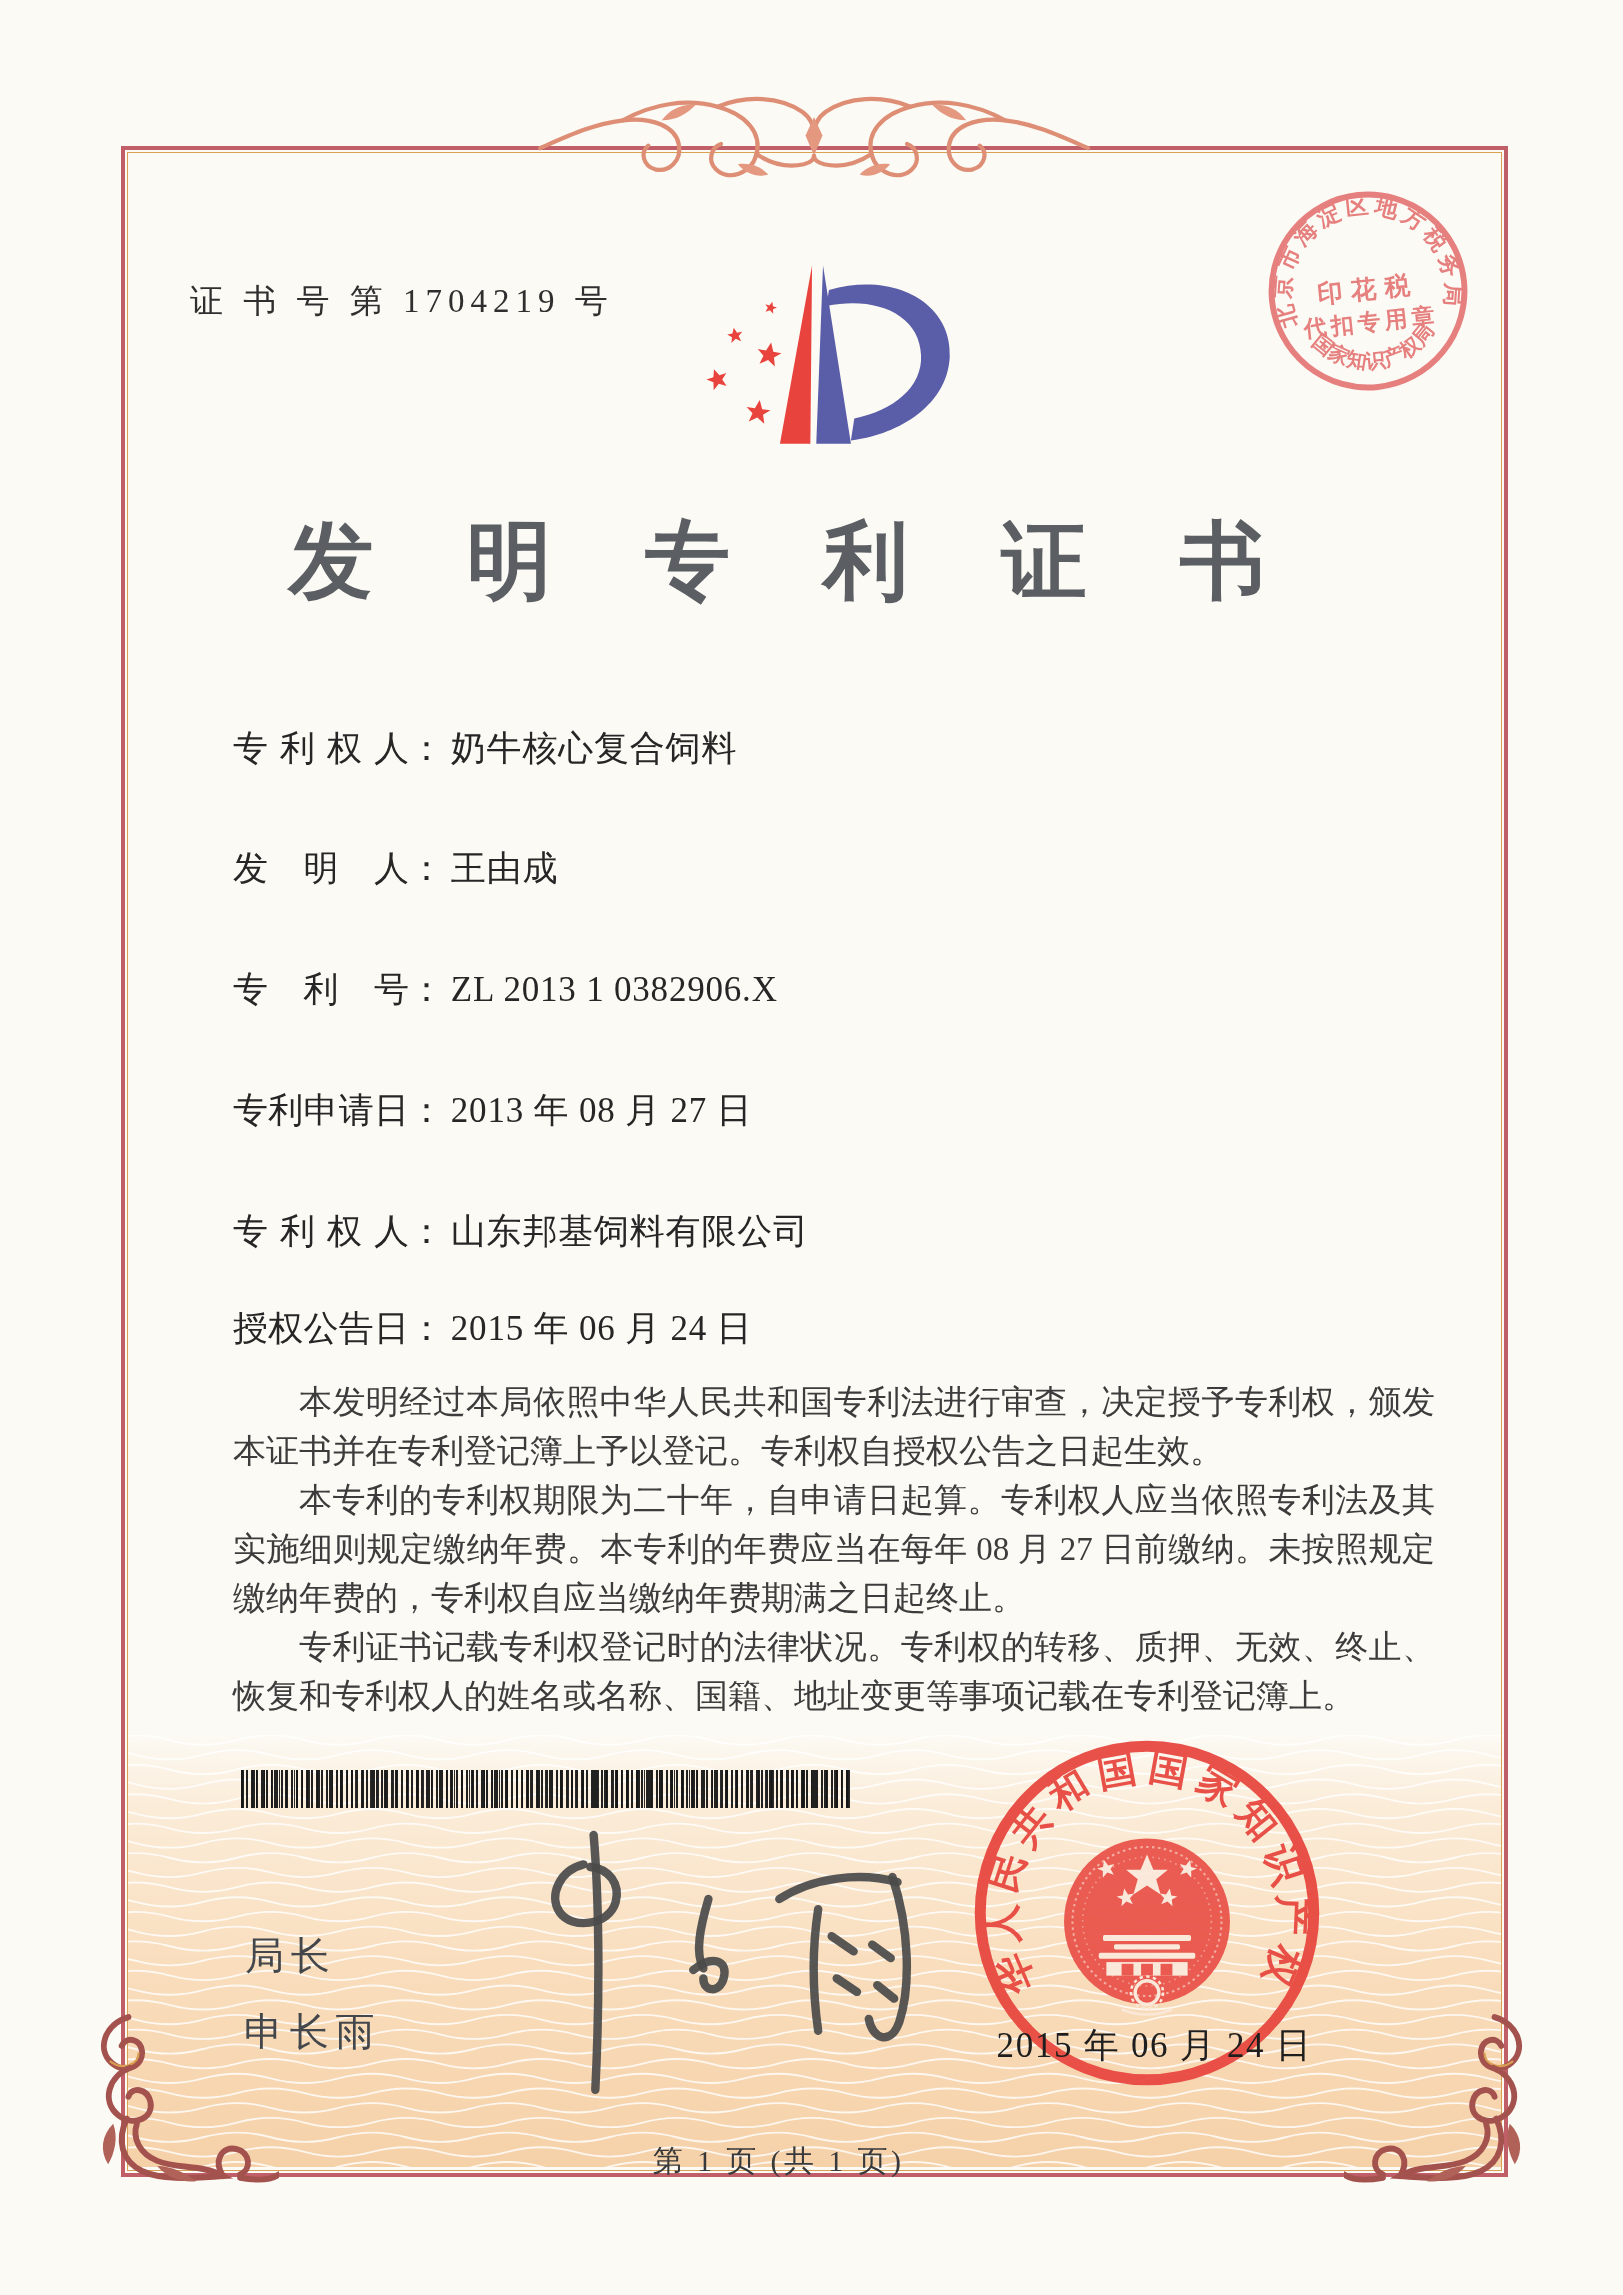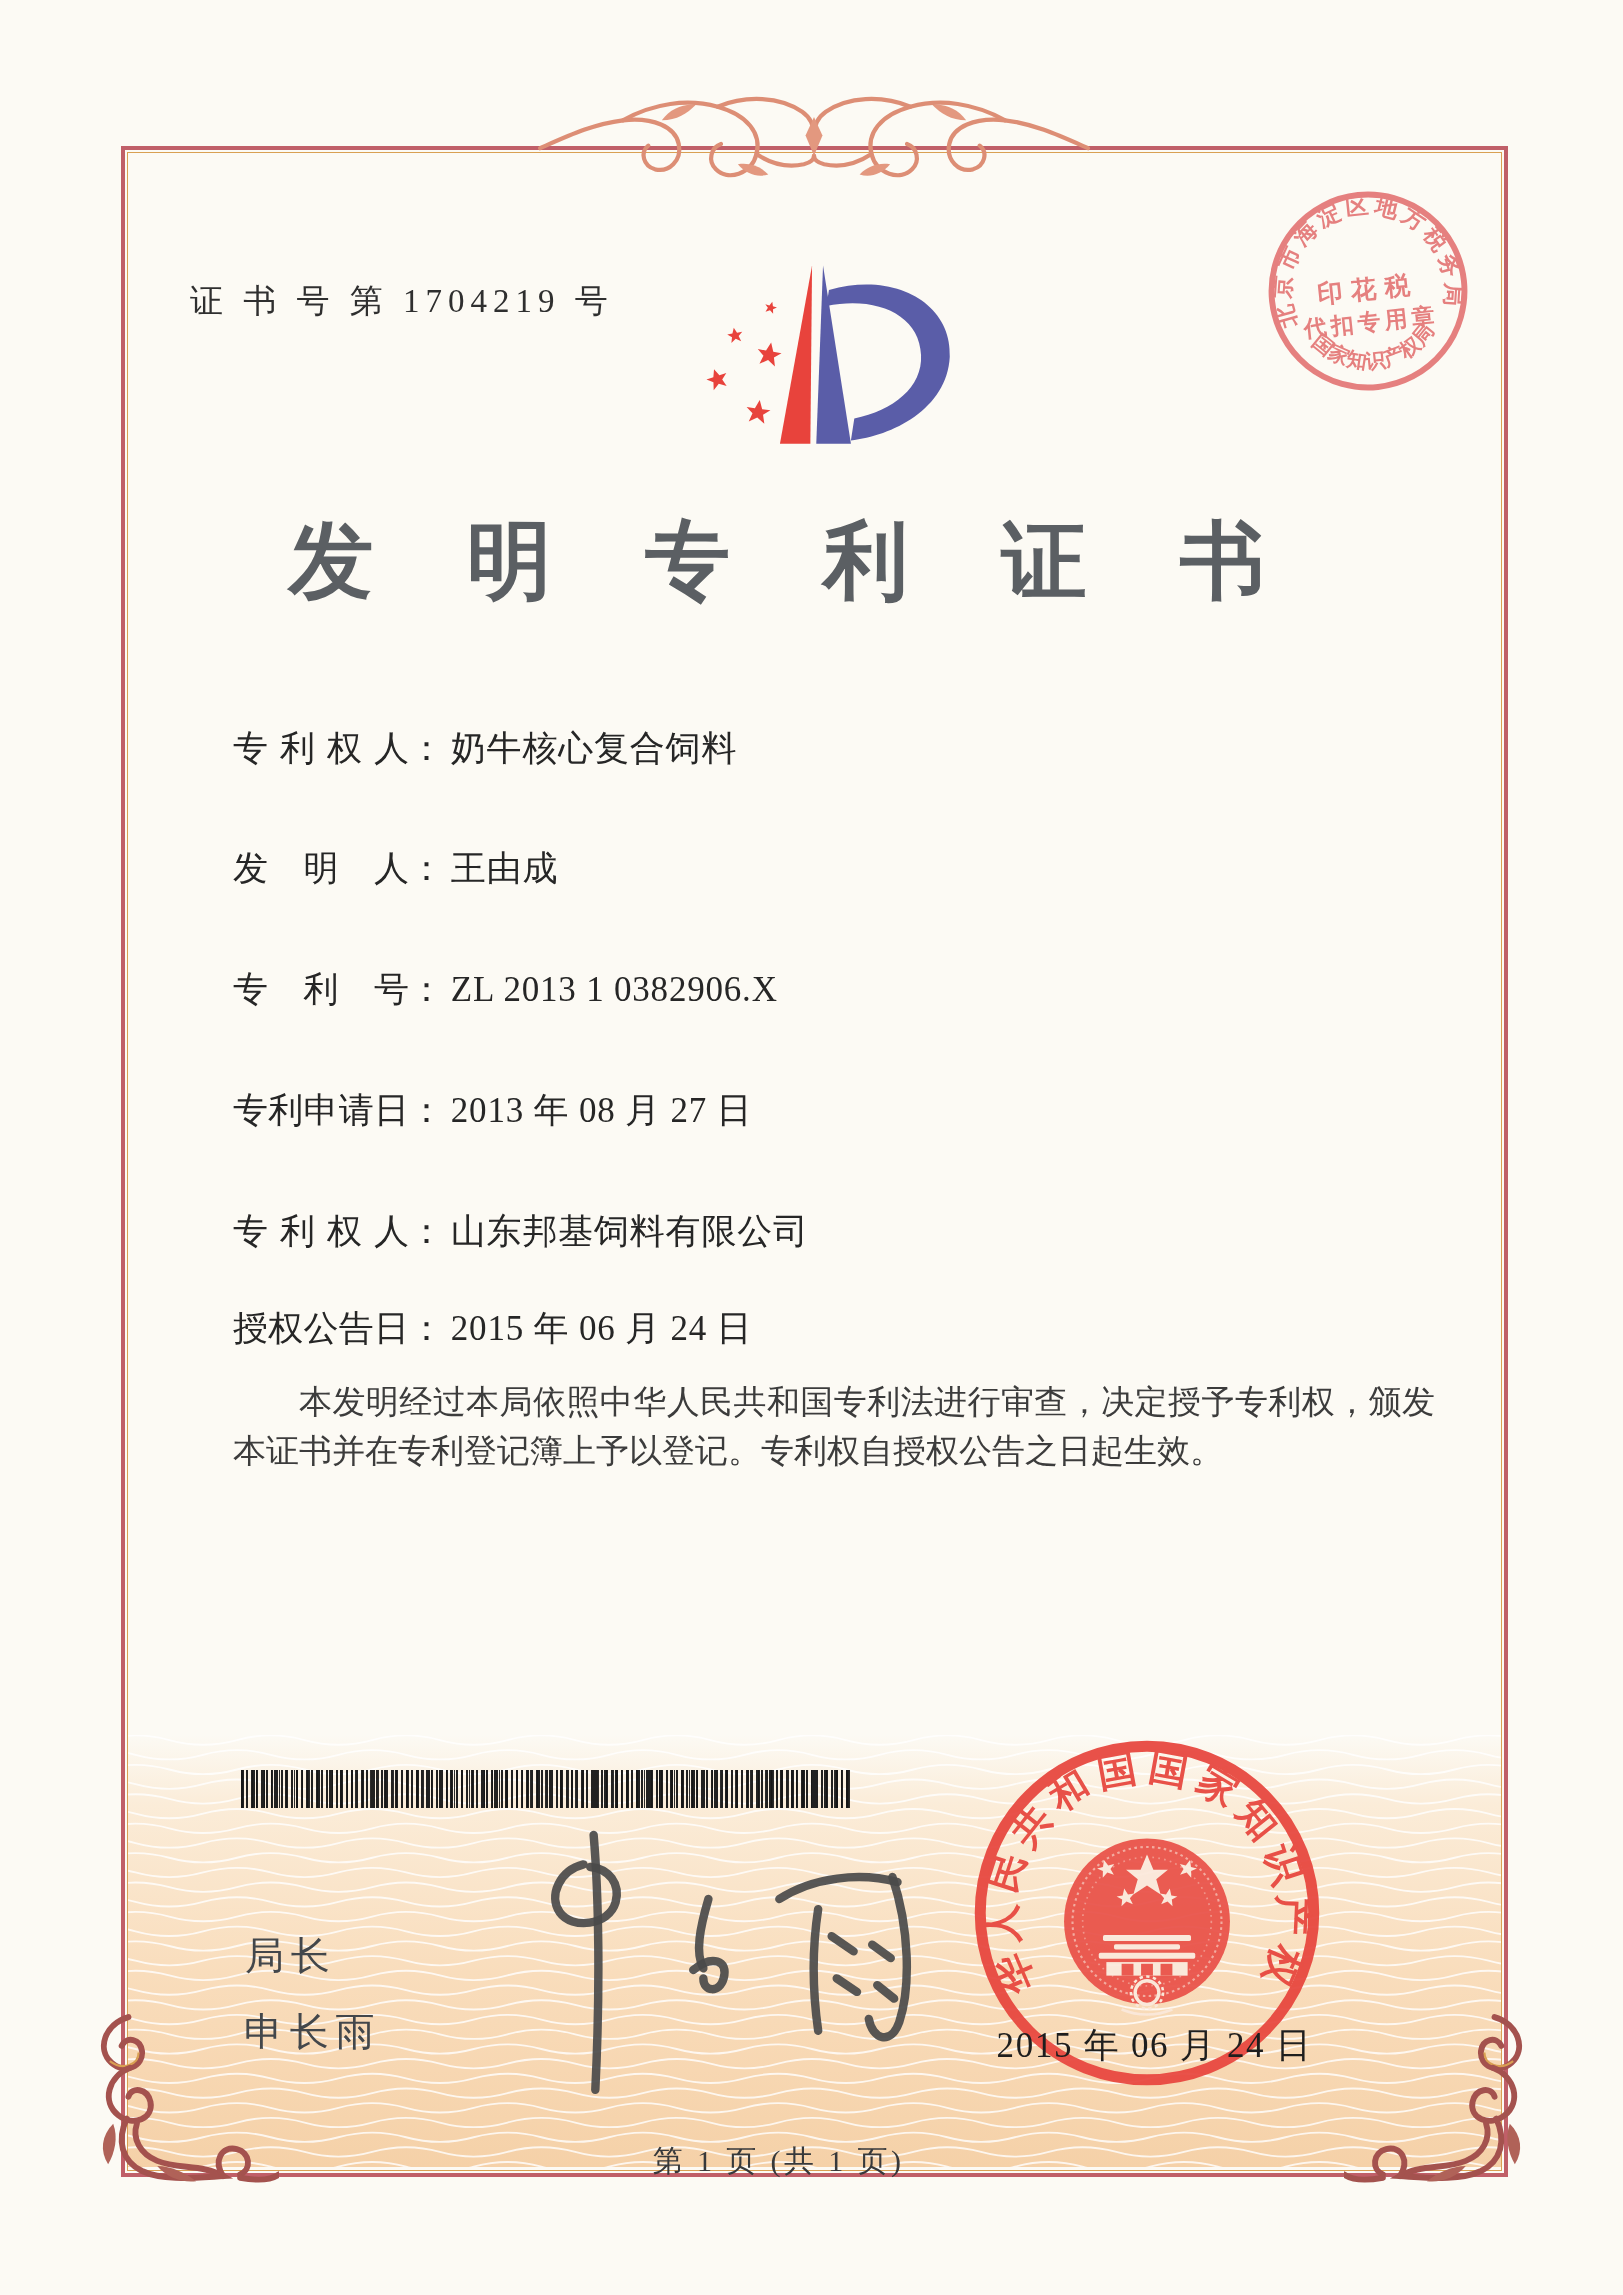--- a/index.html
+++ b/index.html
@@ -184,20 +184,22 @@
 </div>
 <div class="abs field" style="top:1208px">
   <span class="flabel">专利权人</span><span class="fcolon">：</span><span class="fvalue">山东邦基饲料有限公司</span>
 </div>
 <div class="abs field" style="top:1305px">
   <span class="flabel">授权公告日</span><span class="fcolon">：</span><span class="fvalue">2015 年 06 月 24 日</span>
 </div>
 
 <div class="abs bodytext">
   <p>本发明经过本局依照中华人民共和国专利法进行审查，决定授予专利权，颁发本证书并在专利登记簿上予以登记。专利权自授权公告之日起生效。</p>
+  <p>本专利的专利权期限为二十年，自申请日起算。专利权人应当依照专利法及其实施细则规定缴纳年费。本专利的年费应当在每年 08 月 27 日前缴纳。未按照规定缴纳年费的，专利权自应当缴纳年费期满之日起终止。</p>
+  <p>专利证书记载专利权登记时的法律状况。专利权的转移、质押、无效、终止、恢复和专利权人的姓名或名称、国籍、地址变更等事项记载在专利登记簿上。</p>
 </div>
 
 <div class="abs barcode"></div>
 
 <div class="abs signer-title">局长</div>
 <div class="abs signer-name">申长雨</div>
 
 <svg class="abs signature" viewBox="0 0 580 340">
   <path d="M120,55 C92,62 78,92 92,112 C106,132 150,128 158,100 C164,78 150,60 128,58"></path>
   <path d="M132,20 C138,90 140,200 134,322"></path>

